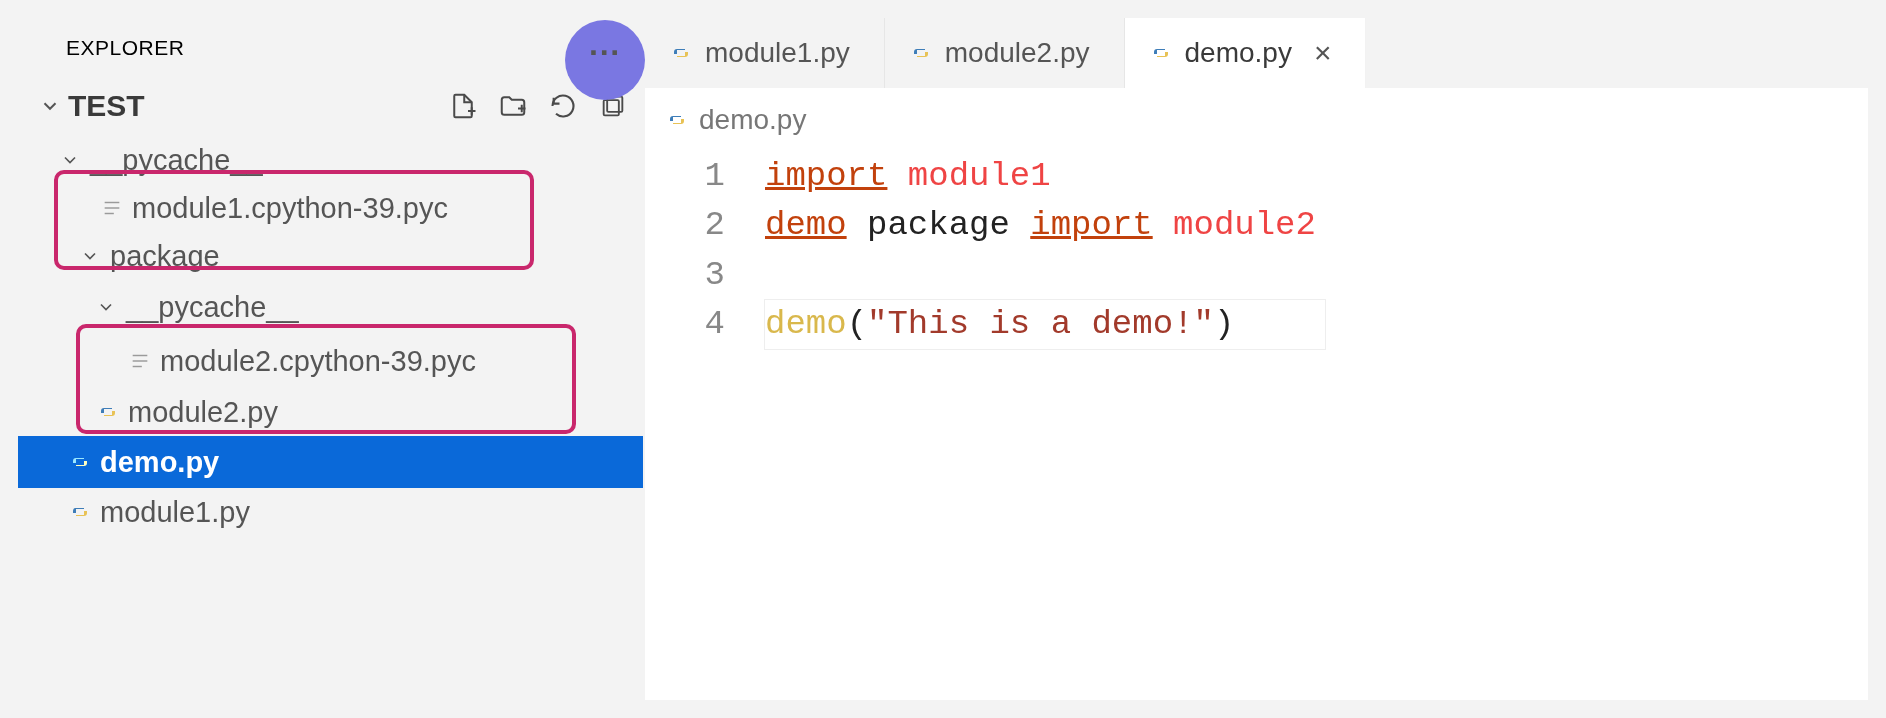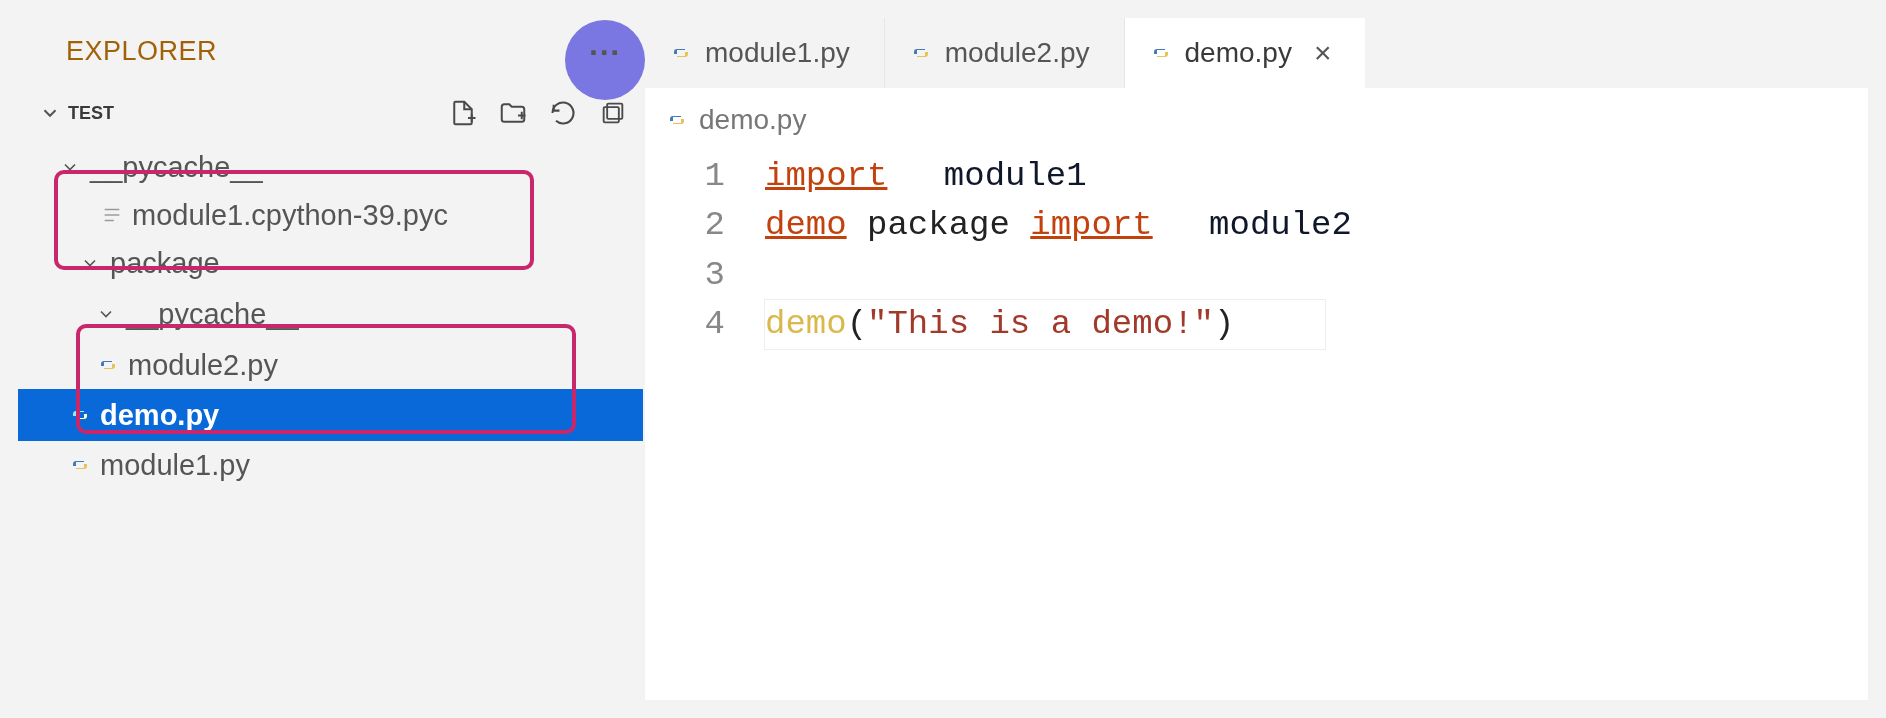--- a/index.html
+++ b/index.html
@@ -21,36 +21,36 @@
     background: #f3f3f3;
     display: flex;
     flex-direction: column;
     font-size: 26px;
     color: #555;
     position: relative;
   }
   .explorer-title {
     padding: 18px 0 28px 48px;
     letter-spacing: 0.5px;
-    color: #a16207;
-    font-size: 27px;
+    color: #000000;
+    font-size: 21px;
   }
   .root-row {
     display: flex;
     align-items: center;
     justify-content: space-between;
     padding: 0 12px 8px 18px;
   }
   .root-left {
     display: flex;
     align-items: center;
     gap: 4px;
     color: #3a3a3a;
     font-weight: 700;
-    font-size: 18px;
+    font-size: 30px;
   }
   .chevron {
     display: inline-flex;
     width: 28px; height: 28px;
     align-items: center;
     justify-content: center;
   }
   .chevron svg { stroke: #555; }
   .root-actions {
     display: flex;
@@ -171,21 +171,21 @@
     display: flex;
   }
   .gutter {
     width: 120px;
     text-align: right;
     padding-right: 40px;
     color: #888;
   }
   .src { white-space: pre; }
   .kw  { color: #c2410c; text-decoration: underline; }
-  .mod { color: #0f172a; margin-left: 36px; }
+  .mod { color: #ef4444; }
   .fn  { color: #d9b84c; }
   .str { color: #a23a2b; }
   .pl  { color: #222; }
   .line.current .src {
     outline: 1px solid #eee;
     min-width: 560px;
   }
   .py-ico svg { display:block; }
 </style>
 </head>
@@ -266,20 +266,30 @@
         </span>
         <span class="label">package</span>
       </div>
       <div class="tree-item indent-1b" style="height:54px">
         <span class="chevron">
           <svg width="20" height="20" viewBox="0 0 24 24" fill="none" stroke-width="2">
               <polyline points="6 9 12 15 18 9"></polyline>
             </svg>
         </span>
         <span class="label">__pycache__</span>
+      </div>
+      <div class="tree-item indent-2" style="height:54px">
+        <span class="file-ico">
+          <svg width="22" height="22" viewBox="0 0 24 24" fill="none" stroke="#9a9a9a" stroke-width="1.6">
+              <line x1="4" y1="6" x2="20" y2="6"></line>
+              <line x1="4" y1="12" x2="20" y2="12"></line>
+              <line x1="4" y1="18" x2="14" y2="18"></line>
+            </svg>
+        </span>
+        <span class="label">module2.cpython-39.pyc</span>
       </div>
       <div class="tree-item indent-1" style="padding-left:76px">
         <span class="file-ico py-ico">
           <svg width="24" height="24" viewBox="0 0 24 24">
               <path fill="#3e7db8" d="M10 3h4c1 0 2 1 2 2v3H8c-2 0-3 1-3 3v2h3V9h8V5c0-1-1-2-2-2h-4z"></path>
               <path fill="#e8c255" d="M14 21h-4c-1 0-2-1-2-2v-3h8c2 0 3-1 3-3v-2h-3v4H8v4c0 1 1 2 2 2h4z"></path>
             </svg>
         </span>
         <span class="label">module2.py</span>
       </div>

